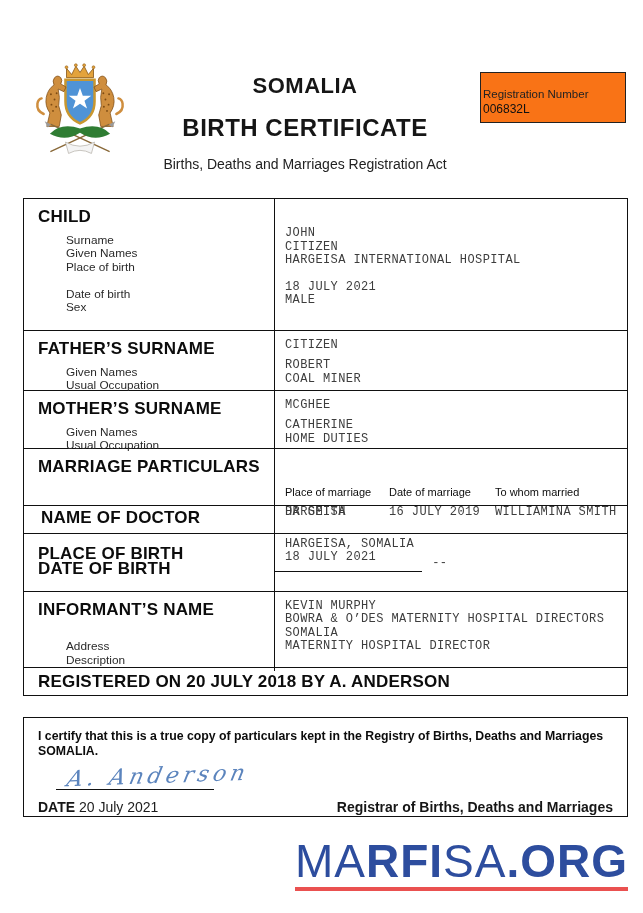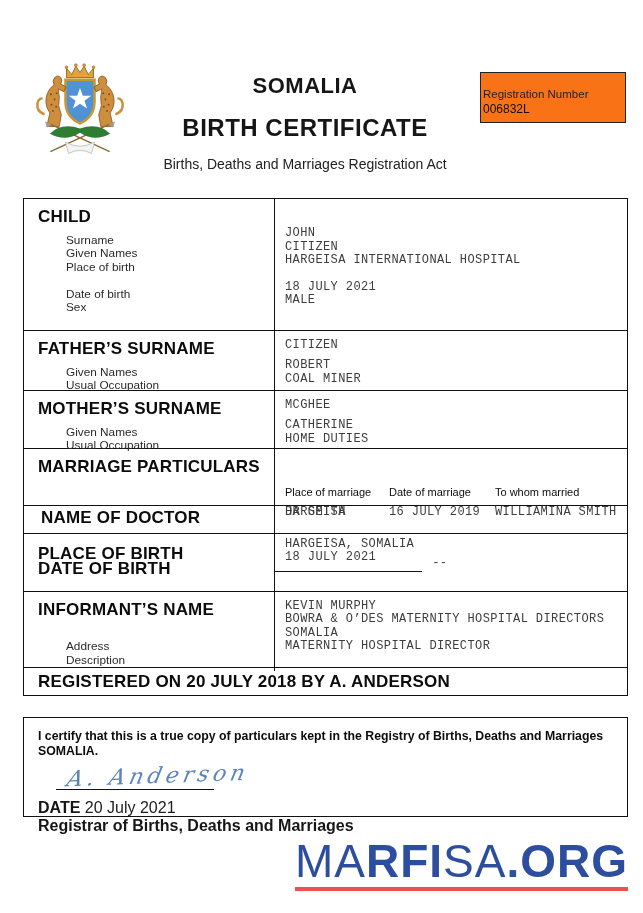--- a/index.html
+++ b/index.html
@@ -53,21 +53,21 @@
   .mhead{font-size:11px;font-weight:normal;color:#0c0c0c;margin-top:29px;}
   .mval{margin-top:8px;}
 
   
   .certify{margin:21px 15px 0 23px;border:1.5px solid #111;padding:11px 14px 12px 14px;
            height:100px;box-sizing:border-box;position:relative;}
   .statement{font-size:12.3px;font-weight:bold;line-height:15px;color:#0c0c0c;}
   .sig{display:inline-block;margin:4px 0 0 30px;font-family:"DejaVu Serif",serif;font-style:italic;
        font-size:22px;color:#5b84bd;letter-spacing:4px;transform:skewX(-14deg) rotate(-2deg);}
   .sig-line{width:158px;border-top:1.5px solid #111;margin:1px 0 0 18px;}
-  .certify-foot{display:flex;justify-content:space-between;margin-top:9px;font-size:16px;flex-direction:column;}
+  .certify-foot{display:flex;justify-content:space-between;margin-top:9px;font-size:14px;}
   .bold{font-weight:bold;}
   .date-val{font-weight:normal;color:#1c1c1c;}
 
   
   .logo-wrap{position:absolute;right:15px;top:838px;text-align:right;}
   .logo-inner{display:inline-block;}
   .logo-text{font-size:46px;line-height:46px;color:#2d4d9e;letter-spacing:1px;white-space:nowrap;}
   .seg-light{font-weight:normal;}
   .seg-bold{font-weight:bold;}
   .logo-rule{height:4px;background:#ea5150;margin-top:3px;}

